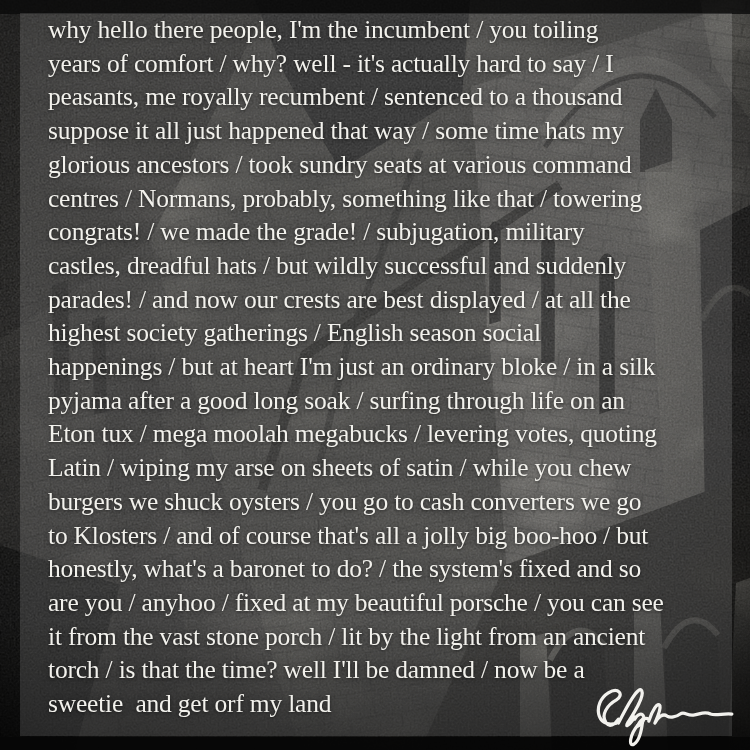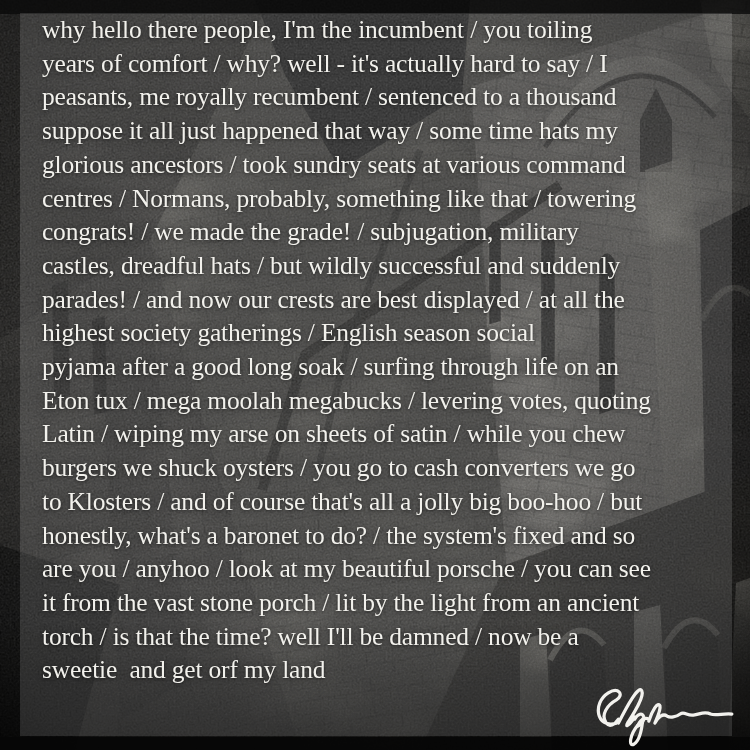--- a/index.html
+++ b/index.html
@@ -13,21 +13,21 @@
   .stage svg { display: block; }
   .wash {
     position: absolute;
     left: 20px; top: 13px;
     width: 712px; height: 723px;
     background: var(--wash, rgba(255,255,255,0.13));
     pointer-events: none;
   }
   .poem {
     position: absolute;
-    left: 42px; top: 13px; width: 694px;
+    left: 48px; top: 13px; width: 694px;
     color: var(--text-color, #f2f1ec);
     font-size: 25.5px;
     line-height: 33.7px;
     letter-spacing: -0.2px;
     text-shadow: 0 1px 3px rgba(0,0,0,0.45), 0 0 8px rgba(0,0,0,0.25);
   }
   .poem-line { white-space: pre; }
   .sig {
     position: absolute;
     right: 6px; bottom: 0px;
@@ -172,27 +172,28 @@
     <div class="poem-line">why hello there people, I'm the incumbent / you toiling</div>
     <div class="poem-line">years of comfort / why? well - it's actually hard to say / I</div>
     <div class="poem-line">peasants, me royally recumbent / sentenced to a thousand</div>
     <div class="poem-line">suppose it all just happened that way / some time hats my</div>
     <div class="poem-line">glorious ancestors / took sundry seats at various command</div>
     <div class="poem-line">centres / Normans, probably, something like that / towering</div>
     <div class="poem-line">congrats! / we made the grade! / subjugation, military</div>
     <div class="poem-line">castles, dreadful hats / but wildly successful and suddenly</div>
     <div class="poem-line">parades! / and now our crests are best displayed / at all the</div>
     <div class="poem-line">highest society gatherings / English season social</div>
+    <div class="poem-line">happenings / but at heart I'm just an ordinary bloke / in a silk</div>
     <div class="poem-line">pyjama after a good long soak / surfing through life on an</div>
     <div class="poem-line">Eton tux / mega moolah megabucks / levering votes, quoting</div>
     <div class="poem-line">Latin / wiping my arse on sheets of satin / while you chew</div>
     <div class="poem-line">burgers we shuck oysters / you go to cash converters we go</div>
     <div class="poem-line">to Klosters / and of course that's all a jolly big boo-hoo / but</div>
     <div class="poem-line">honestly, what's a baronet to do? / the system's fixed and so</div>
-    <div class="poem-line">are you / anyhoo / look at my beautiful porsche / you can see</div>
+    <div class="poem-line">are you / anyhoo / fixed at my beautiful porsche / you can see</div>
     <div class="poem-line">it from the vast stone porch / lit by the light from an ancient</div>
     <div class="poem-line">torch / is that the time? well I'll be damned / now be a</div>
     <div class="poem-line">sweetie  and get orf my land</div>
   </div>
 
 <svg class="sig" viewBox="0 0 160 76" xmlns="http://www.w3.org/2000/svg">
   <g fill="none" stroke="#fbfaf6" stroke-width="3.2" stroke-linecap="round" stroke-linejoin="round" opacity="0.96">
     <path d="M34,50 C14,56 10,30 26,20 C36,14 42,22 34,27 C25,32 18,42 24,50 C27,54 32,52 36,46"></path>
     <path d="M36,50 C44,34 56,12 59,18 C62,24 50,42 45,50 C42,55 47,52 52,44"></path>
     <path d="M52,46 C55,41 60,39 61,44 C62,48 58,52 55,53 C57,47 62,44 66,46"></path>

